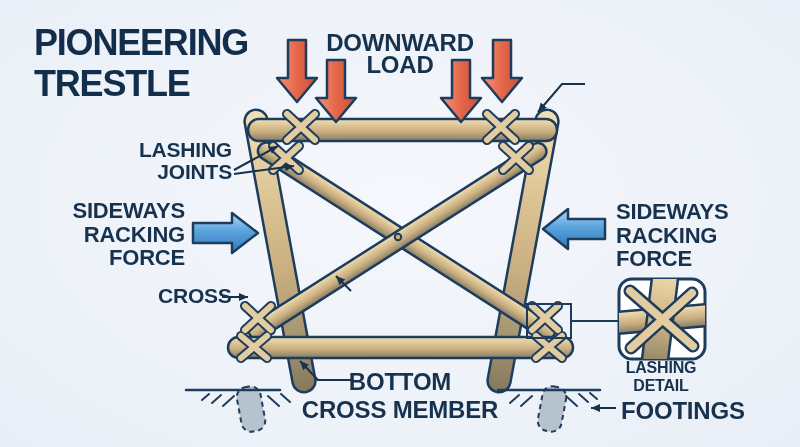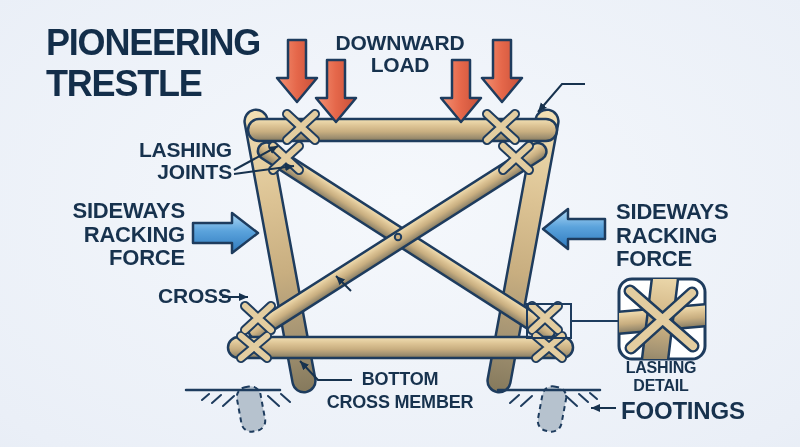--- a/index.html
+++ b/index.html
@@ -7,28 +7,28 @@
     position:relative;width:800px;height:447px;overflow:hidden;
     background:radial-gradient(120% 130% at 50% 45%, #f5f8fc 0%, #eaeff7 55%, #dbe3ef 100%);
     font-family:"Liberation Sans",sans-serif;
   }
   #stage svg{position:absolute;left:0;top:0;}
   .lbl{
     position:absolute;font-weight:700;color:#17324e;
     white-space:pre-line;letter-spacing:-0.2px;
   }
   .title{font-size:36px;line-height:41px;letter-spacing:-1.2px;color:#132e4a;}
-  .lbl-dload{left:310px;top:32px;width:180px;text-align:center;font-size:21px;line-height:22px;}
+  .lbl-dload{left:310px;top:32px;width:180px;text-align:center;font-size:24px;line-height:22px;}
   .lbl-tcm{left:590px;top:72px;font-size:20px;line-height:22px;}
   .lbl-lj{left:90px;top:139px;width:142px;text-align:right;font-size:21px;line-height:22px;}
   .lbl-swl{left:35px;top:199px;width:150px;text-align:right;font-size:22px;line-height:23.5px;}
   .lbl-swr{left:616px;top:200px;font-size:22px;line-height:23.5px;}
   .lbl-legs{left:158px;top:284px;font-size:21px;}
   .lbl-xb{left:356px;top:281px;font-size:21px;}
-  .lbl-bcm{left:290px;top:368px;width:220px;text-align:center;font-size:18px;line-height:23px;}
+  .lbl-bcm{left:290px;top:368px;width:220px;text-align:center;font-size:24px;line-height:28px;}
   .lbl-ld{left:606px;top:359px;width:110px;text-align:center;font-size:16px;line-height:17.5px;}
   .lbl-ft{left:621px;top:397px;font-size:24px;}
 </style>
 </head>
 <body>
 
 <div id="stage">
 
   <svg width="800" height="447" viewBox="0 0 800 447">
     <defs>
@@ -147,21 +147,21 @@
       <path d="M234,170 L278,146" marker-end="url(#ah)"></path>
       <path d="M234,174 L294,166" marker-end="url(#ah)"></path>
       <path d="M585,84 L562,84 L538,112" marker-end="url(#ah)"></path>
       <path d="M222,297 L248,297" marker-end="url(#ah)"></path>
       <path d="M351,291 L336,276" marker-end="url(#ah)"></path>
       <path d="M352,380 L318,380 L300,361" marker-end="url(#ah)"></path>
       <path d="M616,408 L591,408" marker-end="url(#ah)"></path>
     </g>
   </svg>
 
-  <div class="lbl title" style="left:34px;top:22px;margin-left:12px;">PIONEERING
+  <div class="lbl title" style="left:34px;top:22px;">PIONEERING
 TRESTLE</div>
 
   <div class="lbl lbl-dload">DOWNWARD
 LOAD</div>
 
 
   <div class="lbl lbl-lj">LASHING
 JOINTS</div>
 
   <div class="lbl lbl-swl">SIDEWAYS

